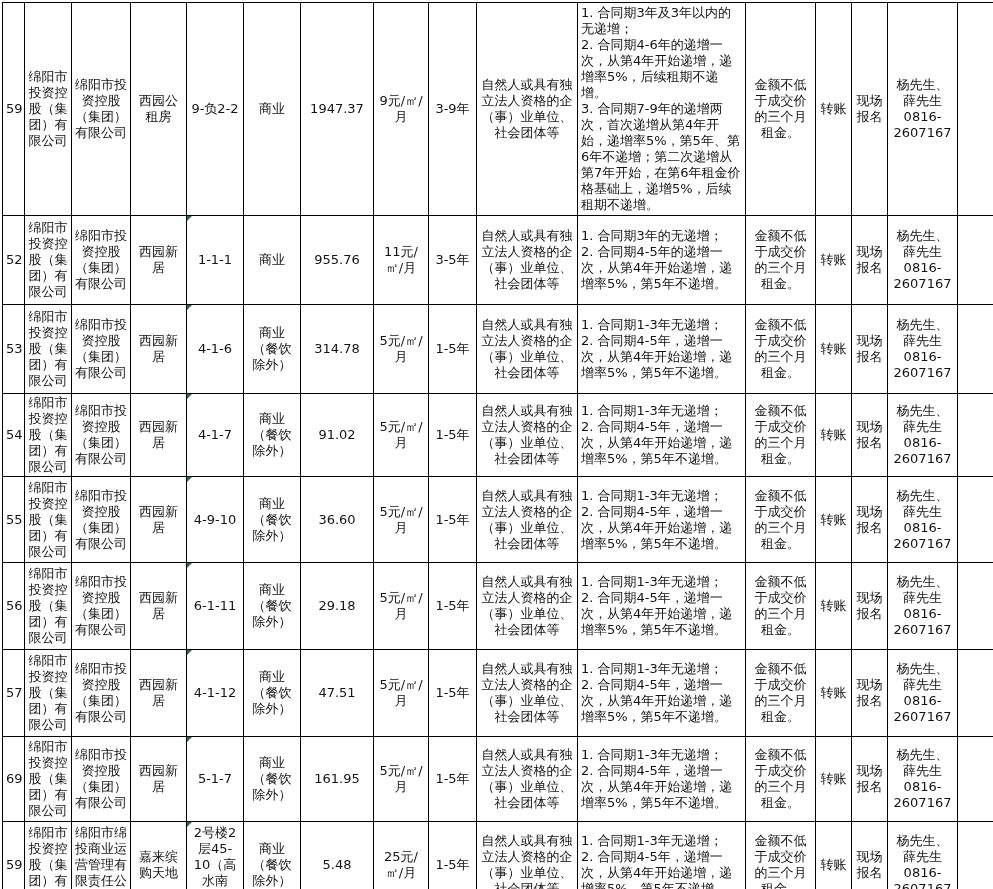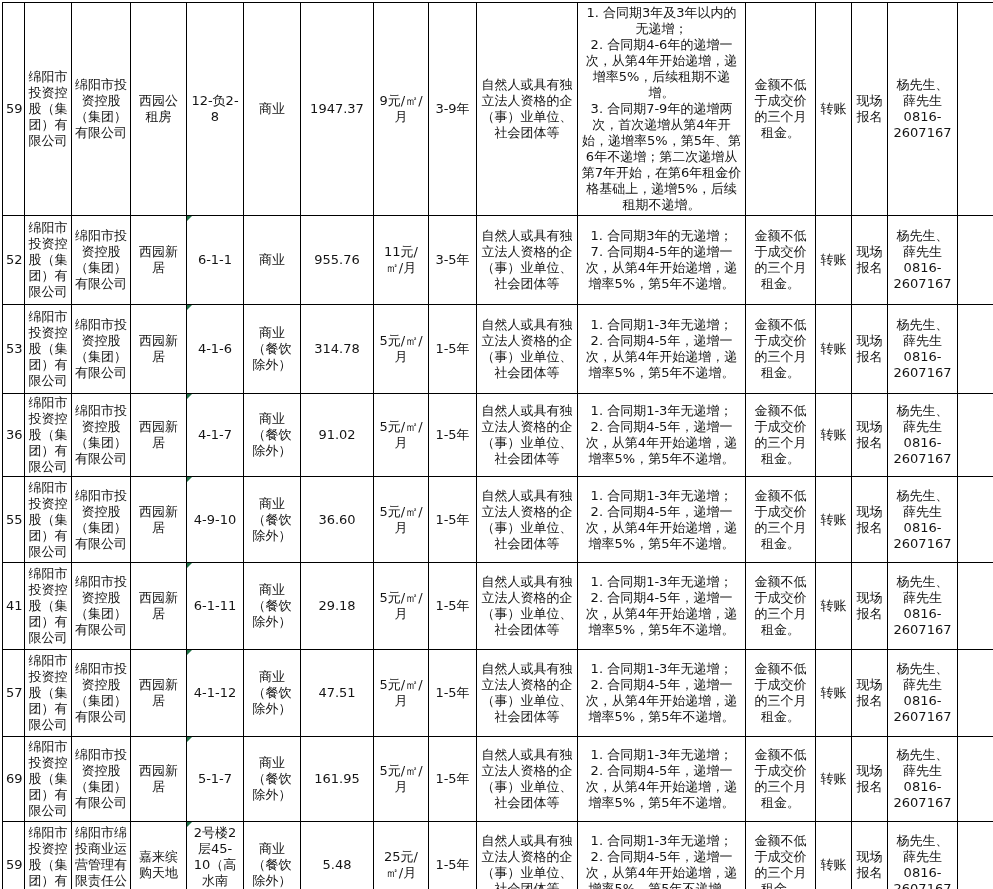--- a/index.html
+++ b/index.html
@@ -22,21 +22,21 @@
     overflow:hidden;
   }
   .txt{
     white-space:pre-wrap;
     font-size:13px;
     line-height:16px;
     color:#141414;
     padding:1px 3px;
     word-break:normal;
   }
-  td.cell-increase{ text-align:center; }
+  td.cell-increase{ text-align:left; }
   td.cell-increase .txt{ padding:2px 3px; }
   .flag{
     position:absolute;
     top:0; left:0;
     width:0; height:0;
     border-top:5px solid var(--flag-color,#1e7145);
     border-right:5px solid transparent;
   }
 </style>
 </head>
@@ -69,21 +69,21 @@
     <td class="cell">
           <div class="txt">绵阳市投资控股（集团）有限公司</div>
         </td>
     <td class="cell">
           <div class="txt">绵阳市投资控股（集团）有限公司</div>
         </td>
     <td class="cell">
           <div class="txt">西园公租房</div>
         </td>
     <td class="cell">
-          <div class="txt">12-负2-8</div>
+          <div class="txt">9-负2-2</div>
         </td>
     <td class="cell">
           <div class="txt">商业</div>
         </td>
     <td class="cell">
           <div class="txt">1947.37</div>
         </td>
     <td class="cell">
           <div class="txt">9元/㎡/月</div>
         </td>
@@ -122,41 +122,41 @@
     <td class="cell">
           <div class="txt">绵阳市投资控股（集团）有限公司</div>
         </td>
     <td class="cell">
           <div class="txt">绵阳市投资控股（集团）有限公司</div>
         </td>
     <td class="cell">
           <div class="txt">西园新居</div>
         </td>
     <td class="cell">
-          <div class="txt">6-1-1</div>
+          <div class="txt">1-1-1</div>
           <span class="flag"></span>
         </td>
     <td class="cell">
           <div class="txt">商业</div>
         </td>
     <td class="cell">
           <div class="txt">955.76</div>
         </td>
     <td class="cell">
           <div class="txt">11元/㎡/月</div>
         </td>
     <td class="cell">
           <div class="txt">3-5年</div>
         </td>
     <td class="cell">
           <div class="txt">自然人或具有独立法人资格的企（事）业单位、社会团体等</div>
         </td>
     <td class="cell cell-increase">
           <div class="txt">1. 合同期3年的无递增；
-7. 合同期4-5年的递增一次，从第4年开始递增，递增率5%，第5年不递增。</div>
+2. 合同期4-5年的递增一次，从第4年开始递增，递增率5%，第5年不递增。</div>
         </td>
     <td class="cell">
           <div class="txt">金额不低于成交价的三个月租金。</div>
         </td>
     <td class="cell">
           <div class="txt">转账</div>
         </td>
     <td class="cell">
           <div class="txt">现场报名</div>
         </td>
@@ -216,21 +216,21 @@
     <td class="cell">
           <div class="txt">杨先生、薛先生
 0816-2607167</div>
         </td>
     <td class="cell">
           <div class="txt"></div>
         </td>
   </tr>
       <tr style="height: 80px;">
     <td class="cell">
-          <div class="txt">36</div>
+          <div class="txt">54</div>
         </td>
     <td class="cell">
           <div class="txt">绵阳市投资控股（集团）有限公司</div>
         </td>
     <td class="cell">
           <div class="txt">绵阳市投资控股（集团）有限公司</div>
         </td>
     <td class="cell">
           <div class="txt">西园新居</div>
         </td>
@@ -322,21 +322,21 @@
     <td class="cell">
           <div class="txt">杨先生、薛先生
 0816-2607167</div>
         </td>
     <td class="cell">
           <div class="txt"></div>
         </td>
   </tr>
       <tr style="height: 87px;">
     <td class="cell">
-          <div class="txt">41</div>
+          <div class="txt">56</div>
         </td>
     <td class="cell">
           <div class="txt">绵阳市投资控股（集团）有限公司</div>
         </td>
     <td class="cell">
           <div class="txt">绵阳市投资控股（集团）有限公司</div>
         </td>
     <td class="cell">
           <div class="txt">西园新居</div>
         </td>

